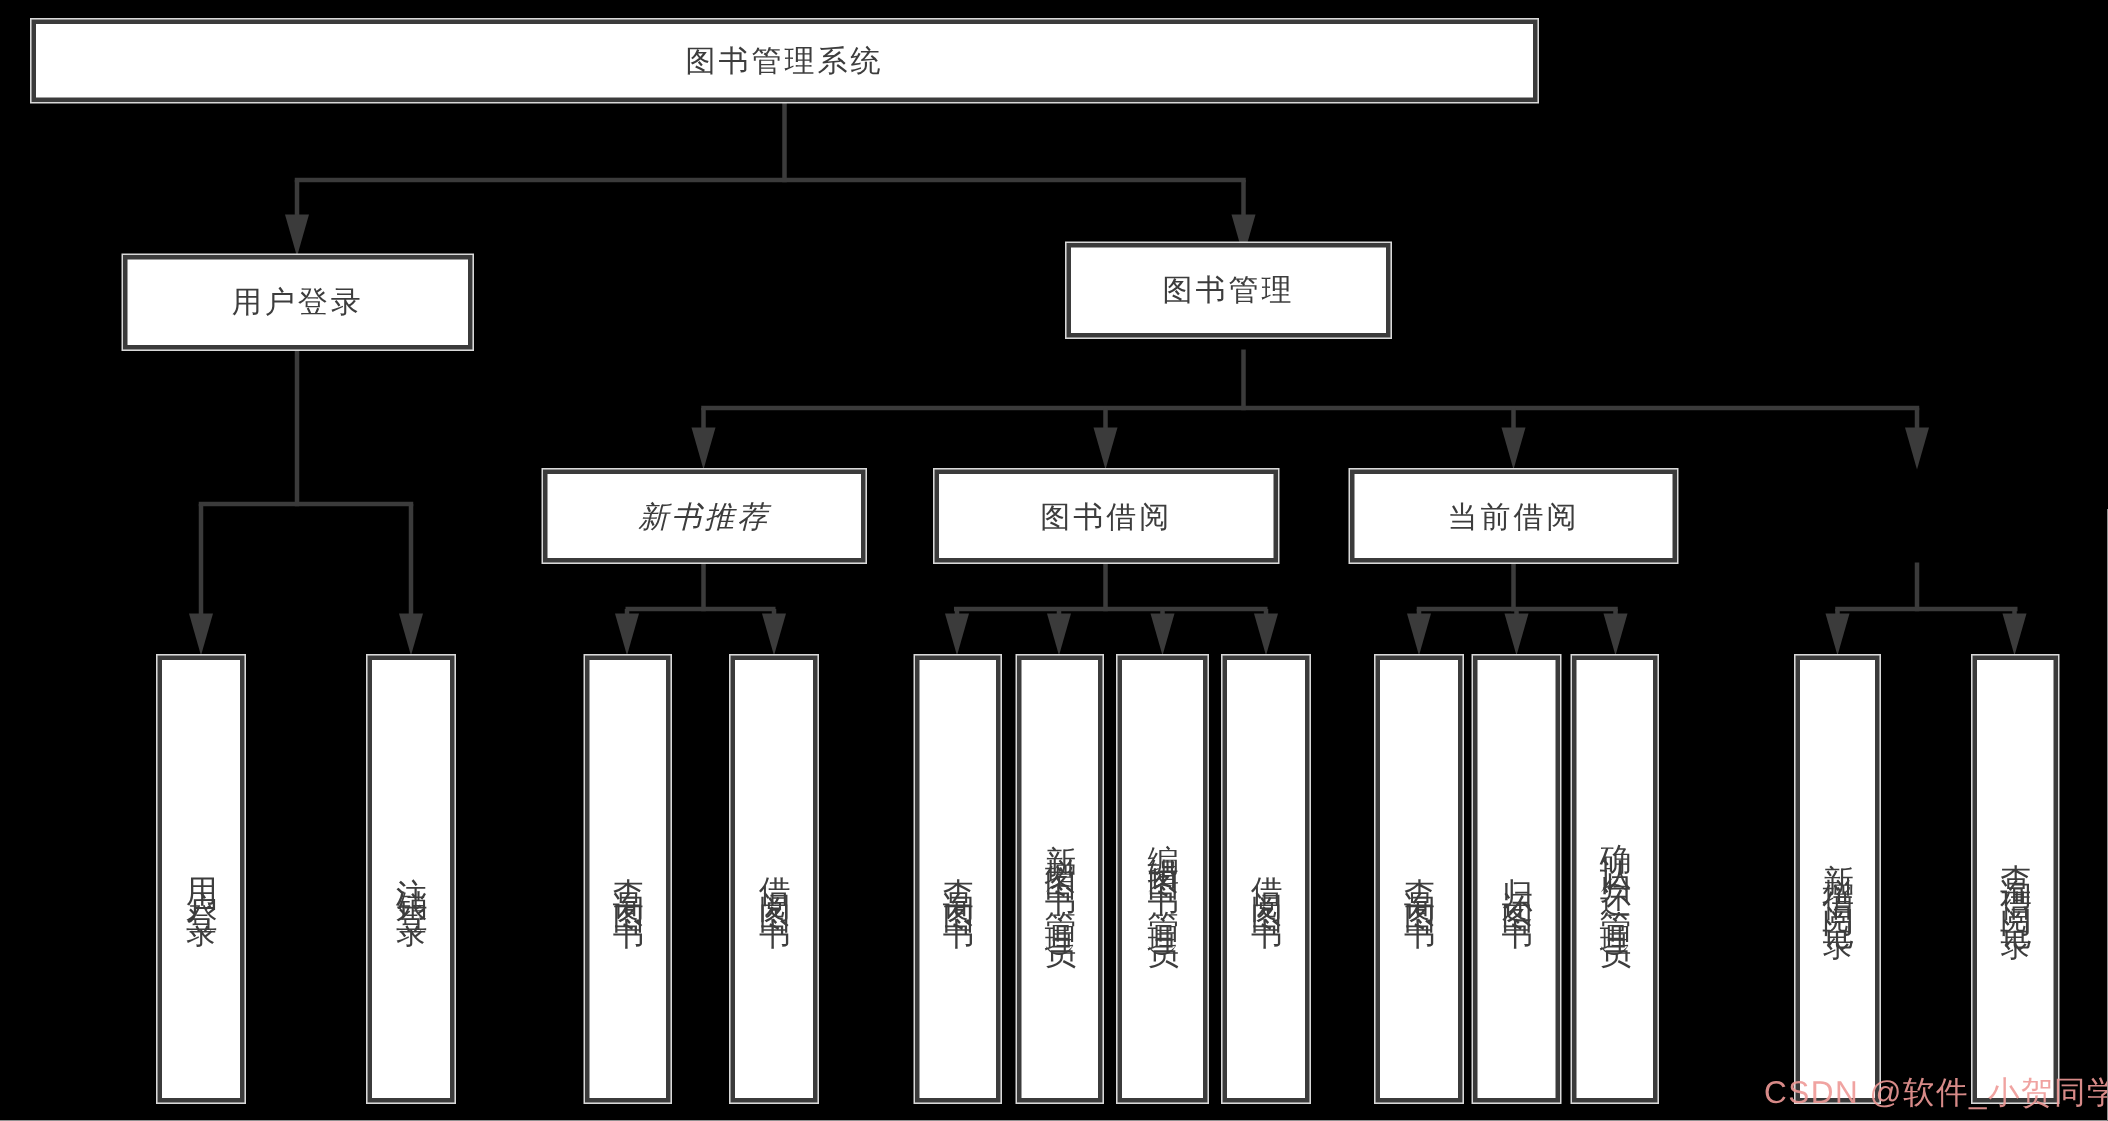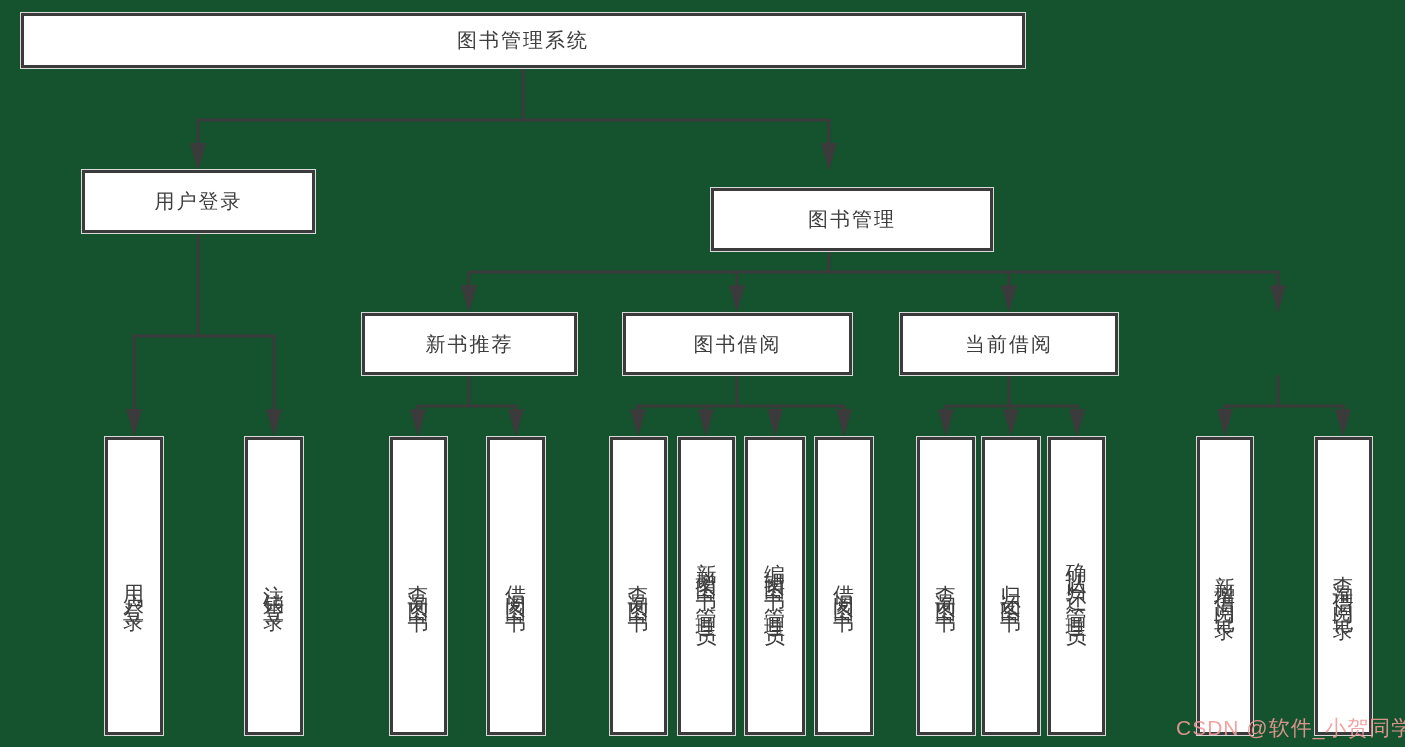--- a/index.html
+++ b/index.html
@@ -1,36 +1,36 @@
 <!DOCTYPE html>
 <html><head>
 <meta charset="utf-8">
 <style>
   html,body{margin:0;padding:0;background:#ffffff;}
   body{font-family:"Liberation Sans","DejaVu Sans",sans-serif;}
-  #stage{position:relative;width:1405px;height:747px;background:#14532d;overflow:hidden;}
+  #stage{position:relative;width:1405px;height:747px;background:#000000;overflow:hidden;}
   #connectors{position:absolute;left:0;top:0;width:1405px;height:747px;pointer-events:none;}
   .box{
     position:absolute;box-sizing:border-box;
     border:3px solid #3b3b3b;background:#ffffff;
     display:flex;align-items:center;justify-content:center;
     color:#3d3d3d;font-size:20px;letter-spacing:2px;
     box-shadow:0 0 0 1px #d9d9d9;
   }
   .leaf{
     writing-mode:vertical-rl;text-orientation:mixed;
     font-size:21px;letter-spacing:9px;line-height:1;
   }
   
   #b-root{left:21px;top:13px;width:1004px;height:55px;}
   
   #b-ul{left:82px;top:170px;width:233px;height:63px;}
-  #b-bm{left:711px;top:188px;width:282px;height:63px;}
+  #b-bm{left:711px;top:162px;width:216px;height:63px;}
   
-  #b-nb{left:362px;top:313px;width:215px;height:62px;}
+  #b-nb{left:362px;top:313px;width:215px;height:62px;font-style:italic;}
   #b-bb{left:623px;top:313px;width:229px;height:62px;}
   #b-cb{left:900px;top:313px;width:218px;height:62px;}
   #b-br{left:1172px;top:313px;width:213px;height:62px;}
   
   .leaf{top:437px;height:298px;width:58px;}
   #l-ul{left:105px;}  #l-lo{left:245px;}
   #l-nbq{left:390px;width:57px;} #l-nbb{left:487px;}
   #l-bbq{left:610px;width:57px;} #l-bba{left:678px;width:57px;}
   #l-bbe{left:745px;width:60px;} #l-bbb{left:815px;}
   #l-cbq{left:917px;} #l-cbr{left:982px;}

